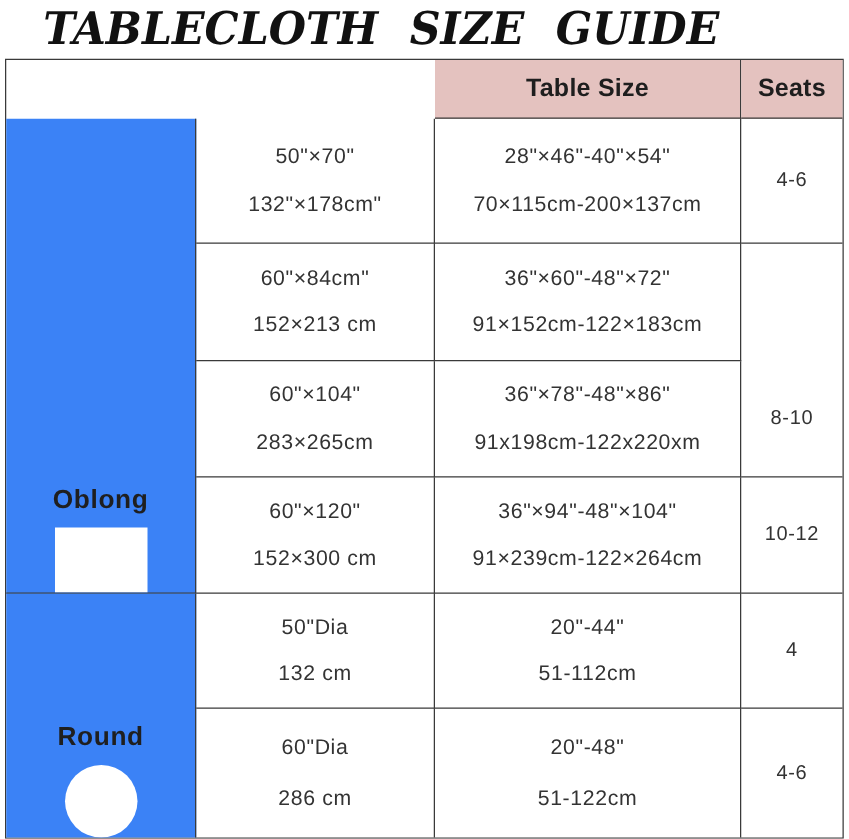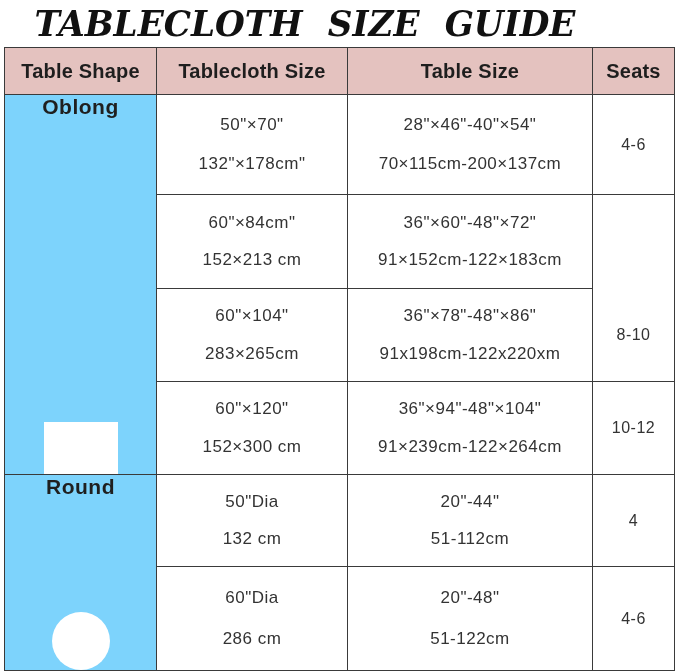--- a/index.html
+++ b/index.html
@@ -62,22 +62,22 @@
   .no-bb { border-bottom: none; }
   .head {
     background: #e4c2bf;
     justify-content: center;
     font-weight: bold;
     font-size: 20px;
     color: #1e1e1e;
     letter-spacing: 0.2px;
   }
   .shape-cell {
-    background: #7dd3fc;
-    justify-content: space-between;
+    background: #3b82f6;
+    justify-content: flex-end;
     gap: 10px;
   }
   .shape-label {
     font-weight: bold;
     font-size: 21px;
     color: #1f1f1f;
     letter-spacing: 0.5px;
   }
   .rect-shape {
     width: 74px;
@@ -101,22 +101,20 @@
   .round-span  { grid-column: 1; grid-row: 6 / 8; }
 </style>
 </head>
 <body>
 
 <div class="page">
   <h1 class="title">TABLECLOTH SIZE GUIDE</h1>
 
   <div class="grid">
 
-    <div class="cell head c1">Table Shape</div>
-    <div class="cell head c2">Tablecloth Size</div>
     <div class="cell head c3">Table Size</div>
     <div class="cell head c4 no-br">Seats</div>
 
     <div class="cell shape-cell oblong-span">
       <span class="shape-label">Oblong</span>
       <div class="rect-shape"></div>
     </div>
     <div class="cell shape-cell round-span no-bb">
       <span class="shape-label">Round</span>
       <div class="circle-shape"></div>

